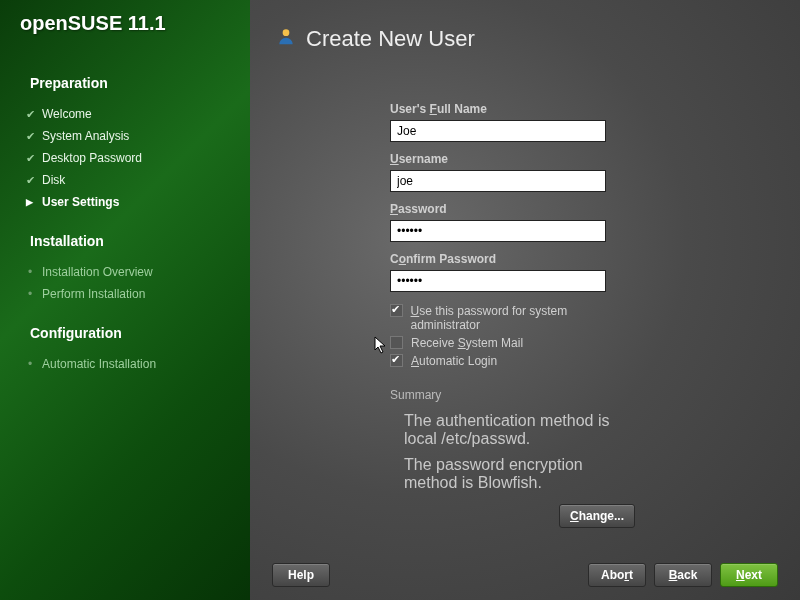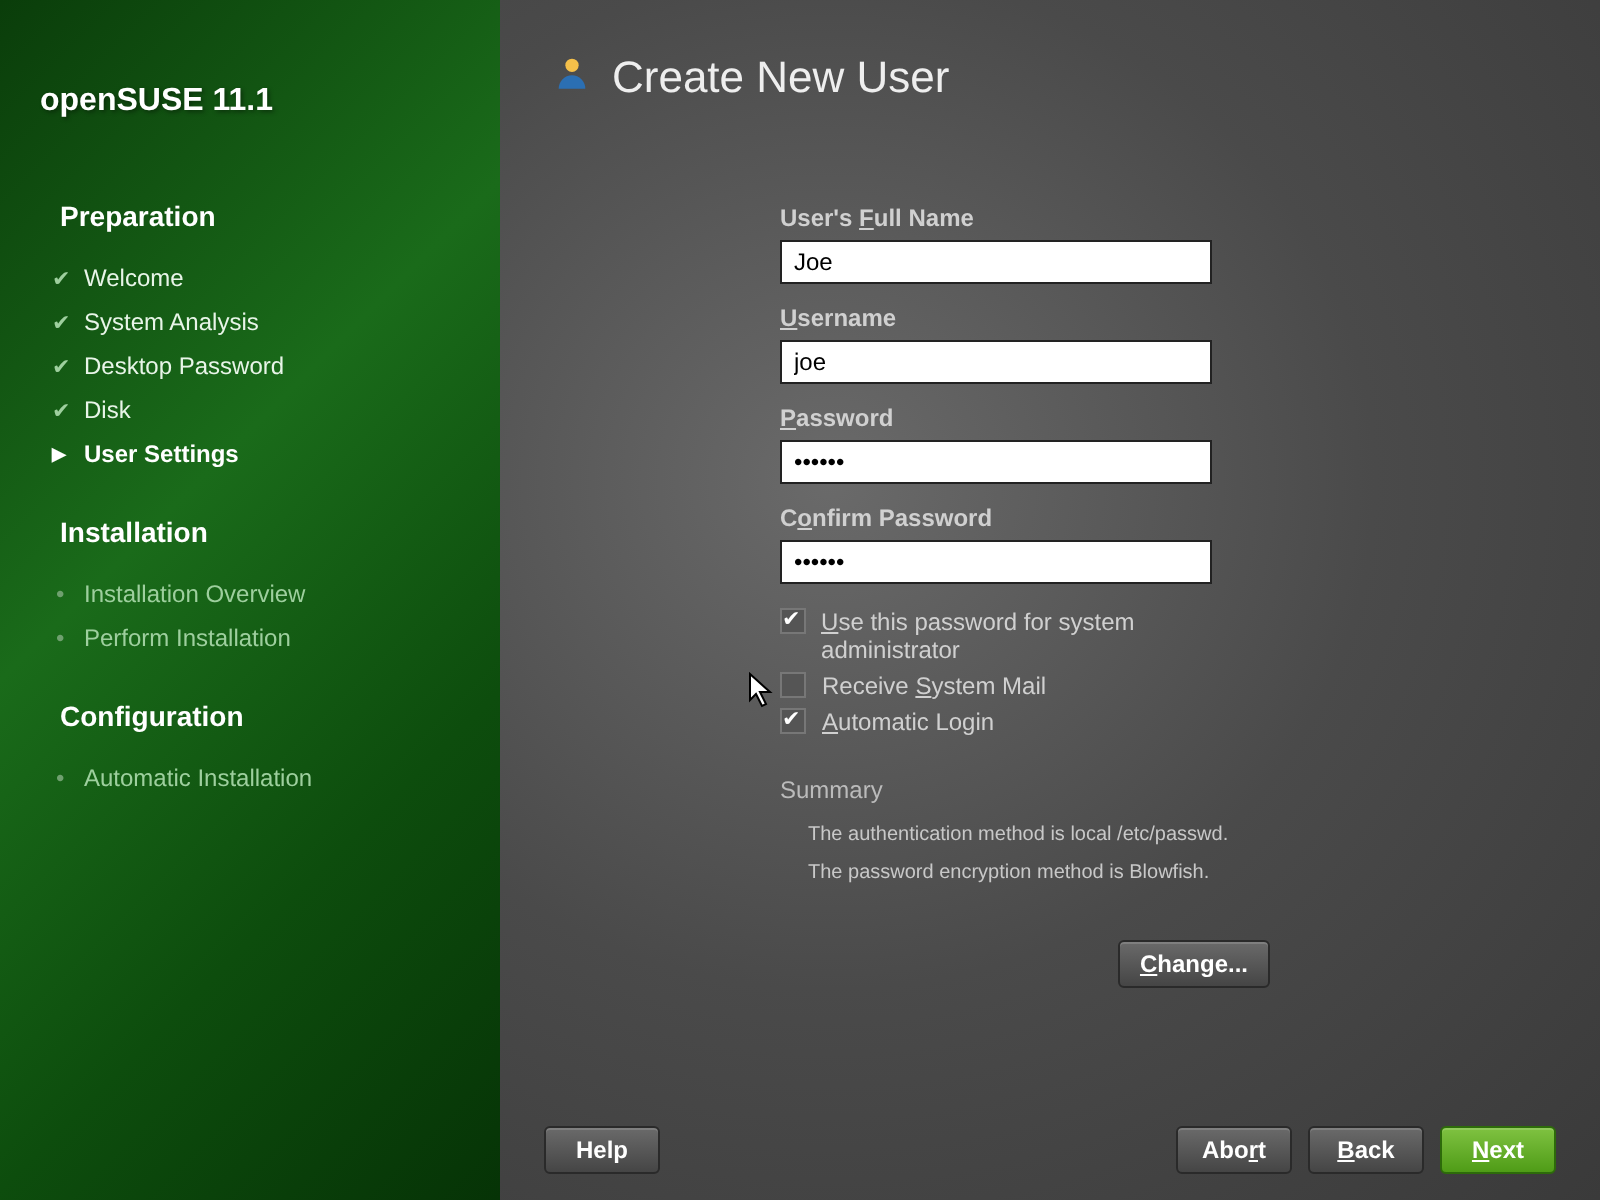--- a/index.html
+++ b/index.html
@@ -1,19 +1,19 @@
 <!DOCTYPE html>
 <html><head>
 <meta charset="utf-8">
 <style>
 * { margin:0; padding:0; box-sizing:border-box; font-family:Arial,Helvetica,sans-serif; }
 body { width:800px; height:600px; overflow:hidden; background:#4a4a4a; position:relative; }
 .sidebar { position:absolute; left:0; top:0; width:250px; height:600px;
   background:linear-gradient(135deg,#0a3d0a 0%,#1a6b1a 40%,#0d4d0d 70%,#063306 100%); color:#fff; padding:12px 0 0 20px; }
-.logo { font-size:16px; font-weight:bold; margin-bottom:40px; text-shadow:1px 1px 2px rgba(0,0,0,.4);margin-top:30px; }
+.logo { font-size:20px; font-weight:bold; margin-bottom:40px; text-shadow:1px 1px 2px rgba(0,0,0,.4); }
 .section-title { font-size:14px; font-weight:bold; margin:0 0 12px 10px; color:#fff; }
 .step { display:flex; align-items:center; font-size:12px; color:#e8f5e8; padding:4px 0 4px 22px; position:relative; }
 .step.done::before { content:"✔"; position:absolute; left:6px; color:#9ecf9e; font-size:11px; }
 .step.current { color:#fff; font-weight:bold; }
 .step.current::before { content:"▶"; position:absolute; left:6px; color:#fff; font-size:9px; }
 .step.future::before { content:"•"; position:absolute; left:8px; color:#6fa06f; }
 .step.future { color:#9ecf9e; }
 .section-title.sub { margin-top:20px; }
 .main { position:absolute; left:250px; top:0; width:550px; height:600px;
   background:radial-gradient(ellipse at 30% 40%,#6a6a6a 0%,#4a4a4a 50%,#3a3a3a 100%); color:#ddd; }
@@ -21,26 +21,26 @@
 .heading svg { width:20px; height:20px; }
 .form { padding:40px 0 0 140px; width:380px; }
 .field-label { font-size:12px; color:#d0d0d0; margin:10px 0 4px 0; display:block;font-weight:bold; }
 .field-label u { text-decoration:underline; }
 .text-input { width:216px; height:22px; padding:2px 6px; font-size:12px; border:1px solid #222;
   background:#fff; color:#000; }
 .chk-row { display:flex; gap:8px; font-size:12px; color:#d0d0d0; margin:4px 0; }
 .chk { width:13px; height:13px; border:1px solid #777; background:#555; display:inline-block; position:relative; }
 .chk.checked::after { content:"✔"; position:absolute; left:0; top:-2px; font-size:11px; color:#fff; }
 .summary-label { font-size:12px; color:#bbb; margin:20px 0 6px 0; }
-.summary-line { font-size:10px; color:#c8c8c8; padding:4px 0 4px 14px; }
+.summary-line { font-size:16px; color:#c8c8c8; padding:4px 0 4px 14px; }
 .btn { display:inline-block; min-width:58px; height:24px; line-height:22px; text-align:center;
   font-size:12px; font-weight:bold; color:#fff; border:1px solid #2a2a2a; border-radius:3px;
   background:linear-gradient(#6a6a6a,#454545); box-shadow:inset 0 1px 0 rgba(255,255,255,.15); padding:0 10px; }
 .btn.green { background:linear-gradient(#7fc241,#4f9c17); border-color:#2d6b0a; }
-.change-btn-row { text-align:right; width:245px; margin-top:24px; }
+.change-btn-row { text-align:right; width:245px; margin-top:8px; }
 .bottom-bar { position:absolute; left:250px; bottom:0; width:550px; height:50px; display:flex;
   align-items:center; padding:0 22px; gap:8px; }
 .bottom-bar .spacer { flex:1; }
 .cursor { position:absolute; left:374px; top:336px; pointer-events:none; }
 .cursor svg { width:14px; height:18px; }
 </style>
 </head>
 <body>
 
 <div class="sidebar">

